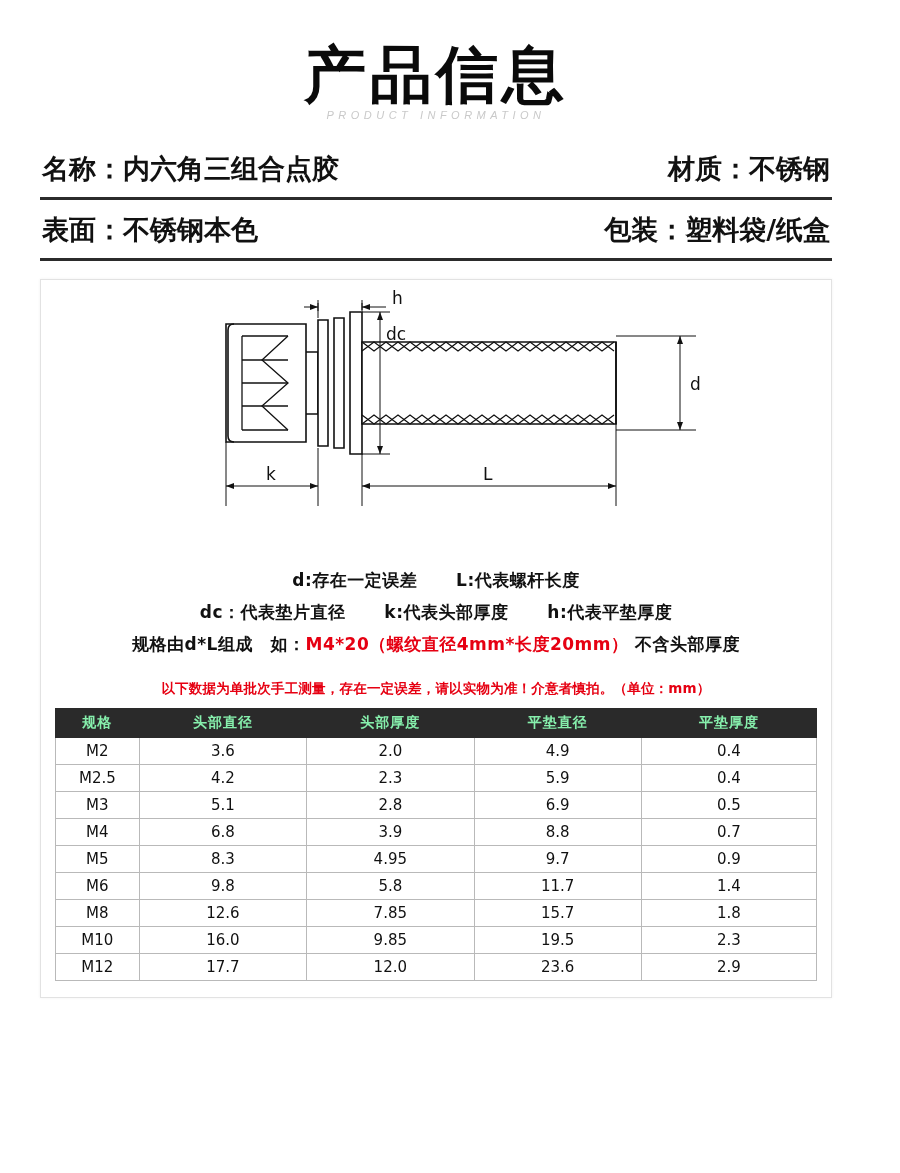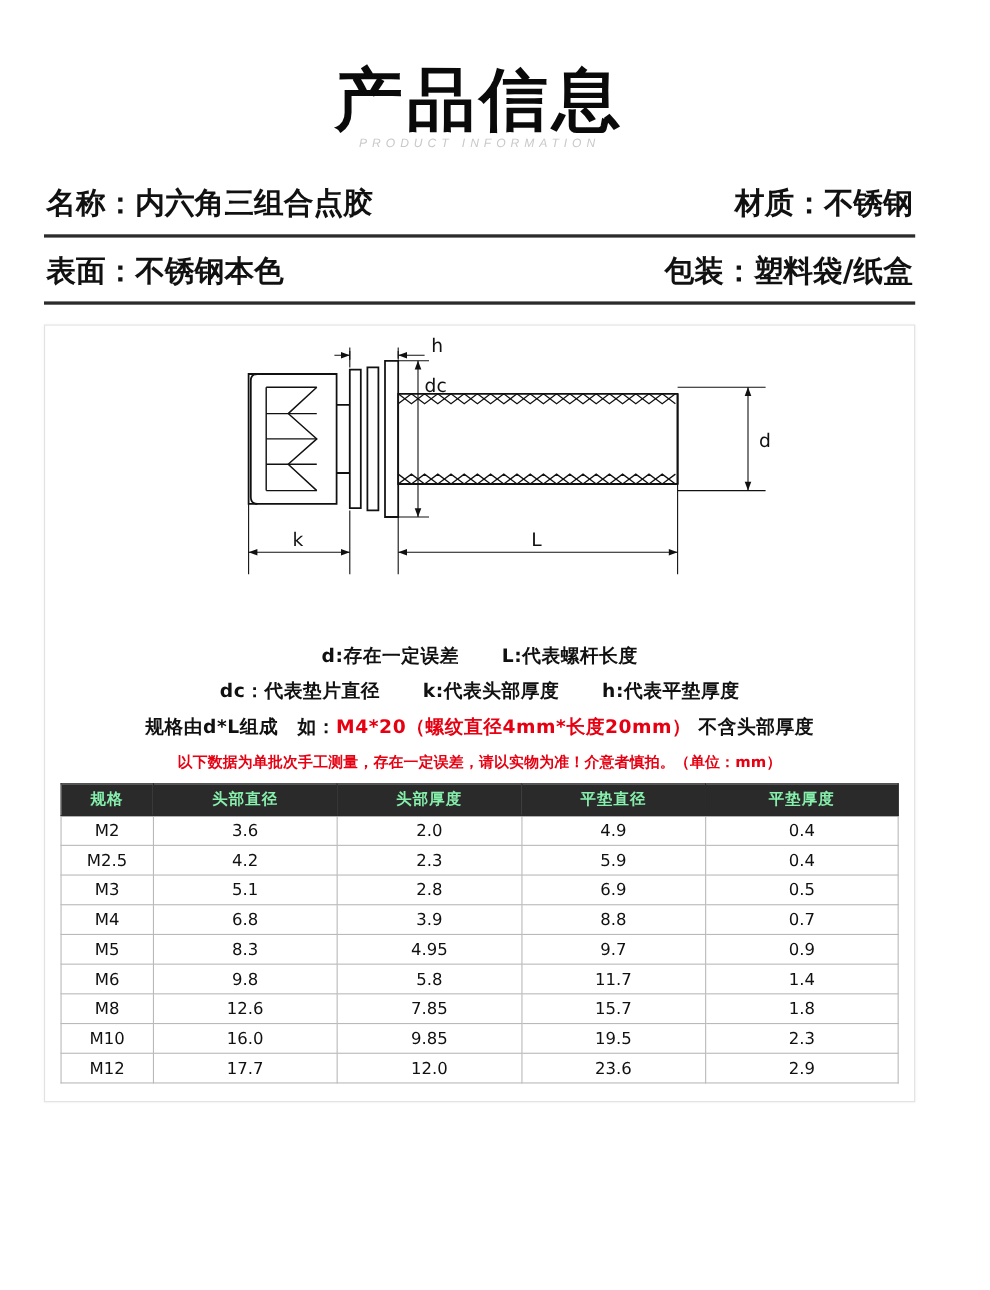--- a/index.html
+++ b/index.html
@@ -12,21 +12,21 @@
     background: #ffffff;
     font-family: "Liberation Sans", sans-serif;
     color: #111111;
     overflow: hidden;
   }
   .page {
     position: relative;
     width: 872px;
     height: 1173px;
     box-sizing: border-box;
-    padding: 16px 40px;
+    padding: 0 40px;
   }
   
   .title-block {
     text-align: center;
     padding-top: 42px;
   }
   .main-title {
     font-size: 62px;
     font-weight: bold;
     letter-spacing: 4px;
@@ -104,21 +104,21 @@
     display: inline-block;
     width: 26px;
   }
   .legend-line.formula .red {
     color: #e60012;
   }
   .warn {
     color: #e60012;
     font-size: 13.5px;
     font-weight: bold;
-    margin-top: 12px;
+    margin-top: 24px;
     margin-bottom: 10px;
     letter-spacing: 0.2px;
   }
   
   table.spec-table {
     width: 100%;
     border-collapse: collapse;
     font-size: 15px;
     font-family: "DejaVu Sans", "Liberation Sans", sans-serif;
   }

